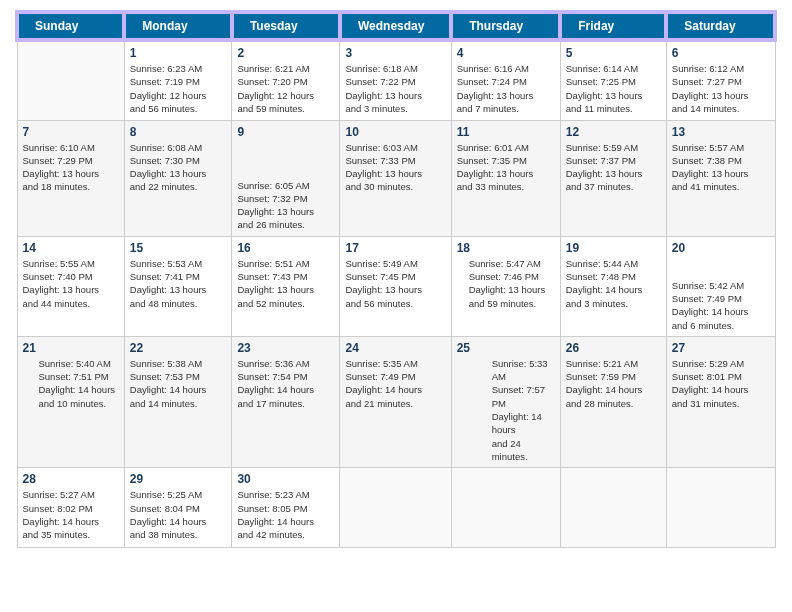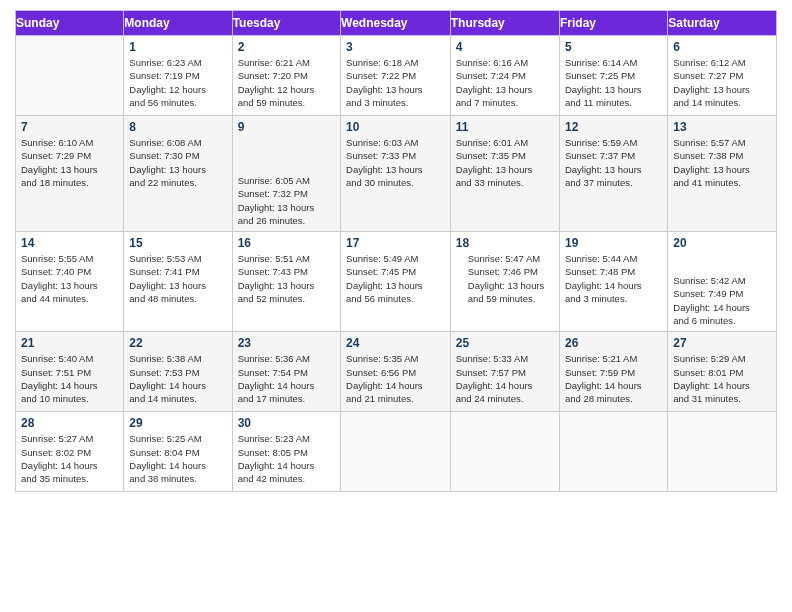--- a/index.html
+++ b/index.html
@@ -37,27 +37,27 @@
       font-size: 16px;
       color: #1a3a5c;
       font-weight: normal;
     }
     .calendar-table {
       width: 100%;
       border-collapse: collapse;
       font-size: 10px;
     }
     .calendar-table thead tr th {
-      background-color: #6d28d9;
+      background-color: #0369a1;
       color: #fff;
       text-align: left;
-      padding: 5px 0;
+      padding: 5px 16px;
       font-size: 12px;
       font-weight: bold;
-      border: 1px solid #c4b5fd;
+      border: 4px solid #c4b5fd;
     }
     .calendar-table tbody tr td {
       vertical-align: top;
       border: 1px solid #ccc;
       padding: 4px 5px;
       width: 113px;
       height: 80px;
       background: #fff;
     }
     .calendar-table tbody tr:nth-child(even) td {
@@ -244,21 +244,21 @@
             <span class="day-number">20</span>
             <div class="day-info" style="white-space: pre-line; margin-top: 24px;">Sunrise: 5:42 AM
 Sunset: 7:49 PM
 Daylight: 14 hours
 and 6 minutes.</div>
           </td>
         </tr>
         <tr>
           <td>
             <span class="day-number">21</span>
-            <div class="day-info" style="white-space: pre-line;">Sunrise: 5:40 AM
+            <div class="day-info" style="white-space: pre-line; margin-left: 16px;">Sunrise: 5:40 AM
 Sunset: 7:51 PM
 Daylight: 14 hours
 and 10 minutes.</div>
           </td>
           <td>
             <span class="day-number">22</span>
             <div class="day-info" style="white-space: pre-line;">Sunrise: 5:38 AM
 Sunset: 7:53 PM
 Daylight: 14 hours
 and 14 minutes.</div>
@@ -266,27 +266,27 @@
           <td>
             <span class="day-number">23</span>
             <div class="day-info" style="white-space: pre-line;">Sunrise: 5:36 AM
 Sunset: 7:54 PM
 Daylight: 14 hours
 and 17 minutes.</div>
           </td>
           <td>
             <span class="day-number">24</span>
             <div class="day-info" style="white-space: pre-line;">Sunrise: 5:35 AM
-Sunset: 6:56 PM
+Sunset: 7:49 PM
 Daylight: 14 hours
 and 21 minutes.</div>
           </td>
           <td>
             <span class="day-number">25</span>
-            <div class="day-info" style="white-space: pre-line;">Sunrise: 5:33 AM
+            <div class="day-info" style="white-space: pre-line; margin-left: 35px;">Sunrise: 5:33 AM
 Sunset: 7:57 PM
 Daylight: 14 hours
 and 24 minutes.</div>
           </td>
           <td>
             <span class="day-number">26</span>
             <div class="day-info" style="white-space: pre-line;">Sunrise: 5:21 AM
 Sunset: 7:59 PM
 Daylight: 14 hours
 and 28 minutes.</div>

